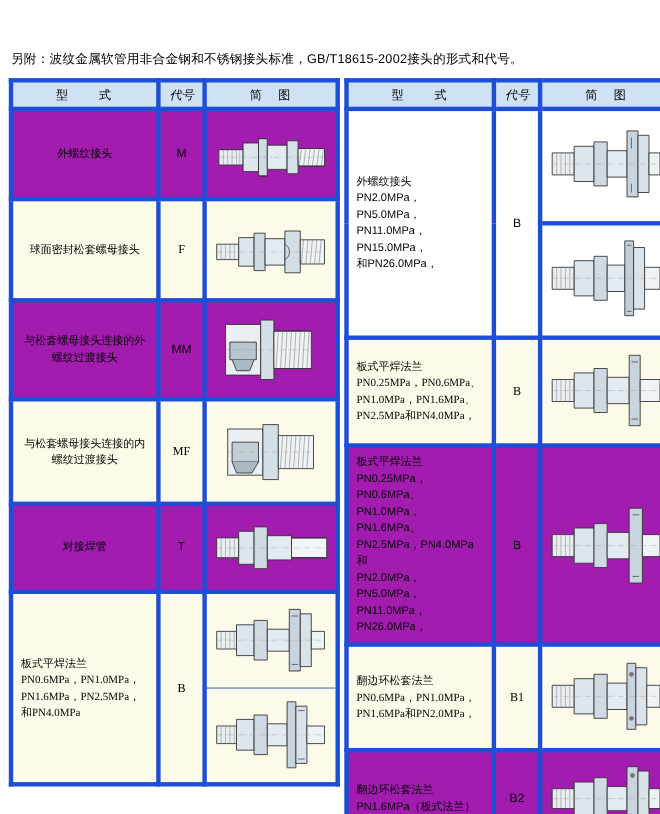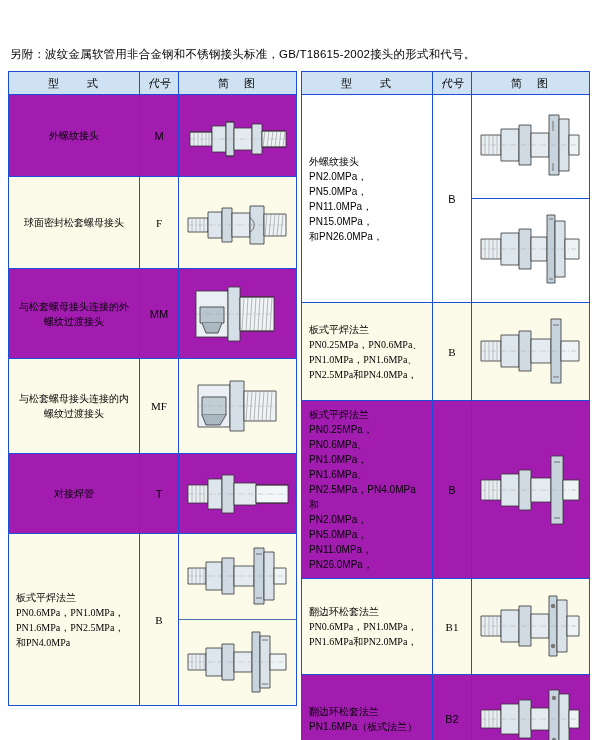--- a/index.html
+++ b/index.html
@@ -35,21 +35,21 @@
     align-items: flex-start;
     gap: 0px;
   }
   table {
     border-collapse: collapse;
     table-layout: fixed;
   }
   table.left { width: 285px; }
   table.right { width: 285px; margin-left: 4px; }
   th, td {
-    border: 1px solid #1d4ed8;
+    border: 4px solid #1d4ed8;
     padding: 0;
     vertical-align: middle;
     font-size: 10px;
   }
   thead th {
     background: #cfe2f3;
     height: 22px;
     font-weight: normal;
     font-size: 11px;
     text-align: center;
@@ -187,21 +187,21 @@
                   <path d="M66 22 L64 52 M70 22 L68 52 M74 22 L72 52 M78 22 L76 52 M82 22 L80 52 M86 22 L84 52 M90 22 L88 52" stroke="#777" stroke-width="0.5"></path>
                   <path d="M20 28 L20 46 L44 46 L44 28 Z" fill="#c2ced6"></path>
                   <path d="M20 46 L24 56 L38 56 L44 46" fill="#aab8c2"></path>
                   <path d="M16 37 L94 37" stroke="#999" stroke-width="0.4" stroke-dasharray="5,2,1,2"></path>
                 </g>
               </svg>
             </div>
           </td>
         </tr>
 
-        <tr class="plain" style="height:80px;">
+        <tr class="plain" style="height:80px;font-family:Liberation Mono, monospace;">
           <td class="type center">对接焊管</td>
           <td class="code">T</td>
           <td class="fig">
             <div class="fig-wrap">
               <svg width="112" height="62" viewBox="0 0 112 62">
                 <g stroke="#333" fill="none" stroke-width="0.8">
                   <path d="M6 22 L6 40 L26 40 L26 22 Z" fill="#e8eef2"></path>
                   <path d="M10 22 L10 40 M14 22 L14 40 M18 22 L18 40 M22 22 L22 40" stroke="#888" stroke-width="0.5"></path>
                   <path d="M26 16 L26 46 L40 46 L40 16 Z" fill="#dde6ec"></path>
                   <path d="M40 12 L40 50 L52 50 L52 12 Z" fill="#cfdae2"></path>

